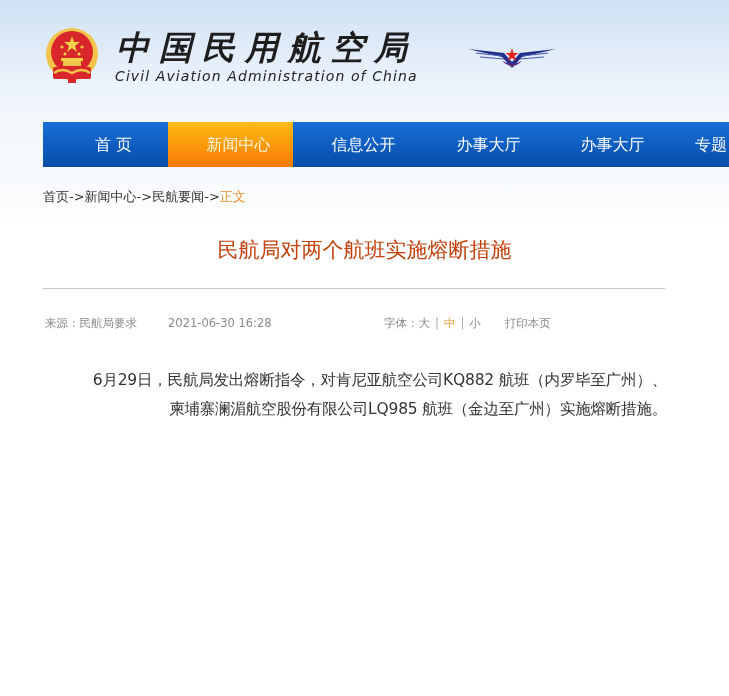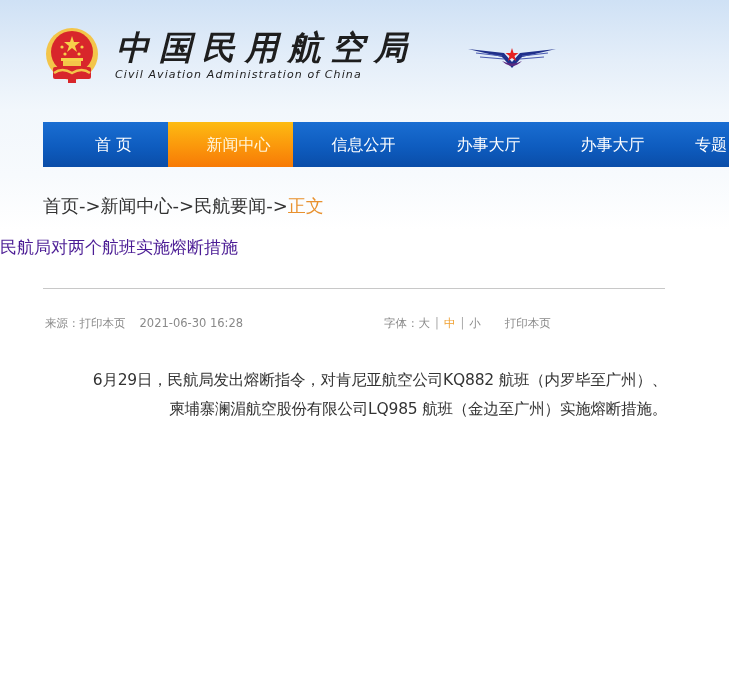--- a/index.html
+++ b/index.html
@@ -12,56 +12,56 @@
   }
   .header { position: absolute; left: 0; top: 0; width: 729px; height: 110px; font-style: italic; }
   .emblem { position: absolute; left: 44px; top: 27px; width: 56px; height: 58px; }
   .site-title-cn {
     position: absolute; left: 116px; top: 30px;
     font-size: 33px; font-weight: bold; color: #1e1e1e;
     letter-spacing: 10px; white-space: nowrap; line-height: 36px;
   }
   .site-title-en {
     position: absolute; left: 115px; top: 68px;
-    font-size: 11px; color: #222; letter-spacing: 1.1px; white-space: nowrap;
+    font-size: 14px; color: #222; letter-spacing: 1.1px; white-space: nowrap;
     font-family: "DejaVu Sans", sans-serif;
   }
   .wings { position: absolute; left: 468px; top: 44px; width: 88px; height: 26px; }
 
   .nav { position: absolute; left: 43px; top: 122px; height: 45px; width: 700px; }
   .nav-item {
     position: absolute; top: 0; height: 45px; width: 141px;
     background: linear-gradient(180deg, #1a6ed2 0%, #0e5cbf 55%, #0a4da8 100%);
     color: #fff; font-size: 16px; text-align: center; line-height: 45px;
     white-space: nowrap; overflow: hidden;
   }
   .nav-item.active {
     background: linear-gradient(180deg, #fdbb12 0%, #fb9a0c 50%, #f77a06 100%);
     color: #fff6dc;
   }
 
   .breadcrumb {
-    position: absolute; left: 43px; top: 194px;
-    font-size: 18px; color: #333; white-space: nowrap;
+    position: absolute; left: 43px; top: 188px;
+    font-size: 13px; color: #333; white-space: nowrap;
   }
   .breadcrumb .current { color: #e8912e; }
 
   .article-title {
     position: absolute; left: 0; width: 729px; top: 236px;
-    font-size: 17px; color: #4c1d95; white-space: nowrap;
+    text-align: center; font-size: 21px; color: #c2410c; white-space: nowrap;
   }
   .divider {
     position: absolute; left: 43px; top: 288px; width: 622px; height: 1px;
     background: #c8c8c8;
   }
   .meta-left {
     position: absolute; left: 45px; top: 316px;
     font-size: 11.5px; color: #8a8a8a; white-space: nowrap;
   }
-  .meta-left .date { margin-left: 14px; }
+  .meta-left .date { margin-left: 31px; }
   .meta-right {
     position: absolute; left: 384px; top: 316px;
     font-size: 11.5px; color: #8a8a8a; white-space: nowrap;
   }
   .meta-right .sep { margin: 0 5px; color: #aaa; }
   .meta-right .active { color: #f0a030; }
   .meta-right .print { margin-left: 24px; text-align: right; }
 
   .content {
     position: absolute; left: 47px; top: 366px; width: 620px;
@@ -108,21 +108,21 @@
 
 <div class="breadcrumb">
   <span>首页</span><span>-&gt;</span><span>新闻中心</span><span>-&gt;</span><span>民航要闻</span><span>-&gt;</span><span class="current">正文</span>
 </div>
 
 <h1 class="article-title" style="font-weight:normal">民航局对两个航班实施熔断措施</h1>
 
 <div class="divider"></div>
 
 <div class="meta-left">
-  <span>来源：打印本页</span><span class="date">2021-06-30 16:28</span>
+  <span>来源：民航局要求</span><span class="date">2021-06-30 16:28</span>
 </div>
 
 <div class="meta-right">
   <span>字体：</span><span>大</span><span class="sep">|</span><span class="active">中</span><span class="sep">|</span><span>小</span><span class="print">打印本页</span>
 </div>
 
 <div class="content">
   <p>6月29日，民航局发出熔断指令，对肯尼亚航空公司KQ882 航班（内罗毕至广州）、柬埔寨澜湄航空股份有限公司LQ985 航班（金边至广州）实施熔断措施。</p>
 </div>
 

